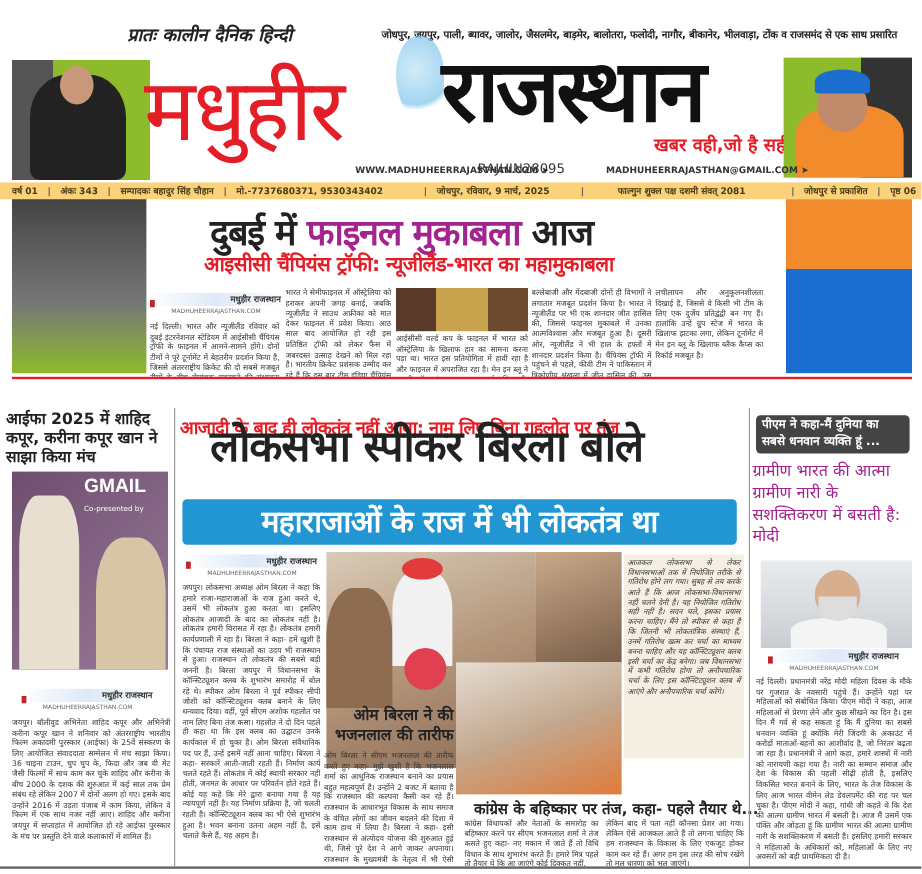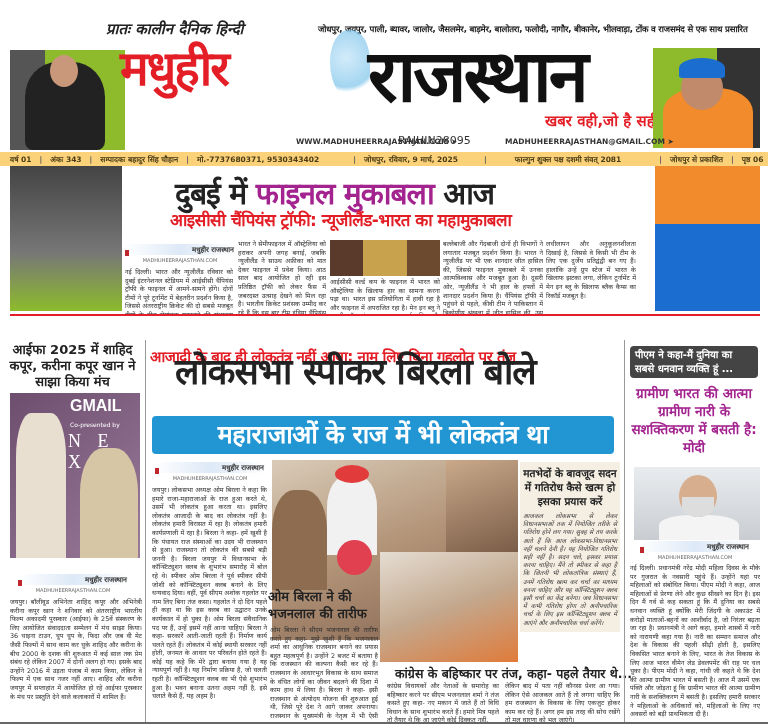--- a/index.html
+++ b/index.html
@@ -1,21 +1,21 @@
 <!DOCTYPE html>
 <html><head>
 <meta charset="utf-8">
 <style>
 *{box-sizing:border-box;margin:0;padding:0}
 body{width:768px;height:728px;background:#fff;font-family:"DejaVu Sans",sans-serif;position:relative;overflow:hidden;color:#222}
 .abs{position:absolute}
 
 .tagline{left:106px;top:18px;font-size:15px;font-weight:bold;color:#222;font-family:"DejaVu Serif",serif;font-style:italic}
 .cities{left:318px;top:23px;font-size:8.5px;font-weight:bold;color:#222;white-space:nowrap;letter-spacing:-0.2px}
-.logo-red{left:120px;top:44px;font-size:48px;font-weight:700;color:#e41e26;font-family:"DejaVu Sans",sans-serif;letter-spacing:-2px;line-height:1}
+.logo-red{left:120px;top:56px;font-size:72px;font-weight:400;color:#e41e26;font-family:"DejaVu Sans",sans-serif;letter-spacing:-2px;line-height:1}
 .logo-black{left:368px;top:40px;font-size:72px;font-weight:900;color:#111;letter-spacing:-3px;line-height:1}
 .slogan{left:545px;top:110px;font-size:15px;font-weight:bold;color:#e41e26}
 .feather{left:330px;top:30px;width:40px;height:70px;border-radius:50% 50% 40% 60%;background:radial-gradient(circle at 40% 40%,#bfe3f7,#7cc3ea 60%,transparent 70%);opacity:.7}
 .webline{left:296px;top:137px;font-size:7.5px;color:#333;font-weight:bold;white-space:nowrap}
 .rni{left:398px;top:134px;font-size:11px;font-weight:normal;color:#333}
 .mailline{left:505px;top:137px;font-size:7.5px;color:#333;font-weight:bold}
 .photo-left{left:10px;top:50px;width:115px;height:100px;background:linear-gradient(90deg,#555 0 30%,#8dbb2c 30% 100%)}
 .photo-left .player{position:absolute;left:15px;top:12px;width:80px;height:88px;background:#222;border-radius:40% 40% 10% 10%}
 .photo-left .head{position:absolute;left:40px;top:5px;width:28px;height:32px;background:#c9987a;border-radius:50%}
 .photo-right{left:653px;top:48px;width:107px;height:100px;background:linear-gradient(90deg,#8dbb2c 0 60%,#333 60%)}
@@ -32,44 +32,44 @@
 .hl1 .pink{color:#a3238f}
 .hl2{left:170px;top:208px;font-size:17px;font-weight:bold;color:#e41e26;white-space:nowrap;letter-spacing:-0.5px}
 .byline-box{width:110px}
 .byline-box .bn{font-size:7px;font-weight:bold;color:#333;text-align:right;background:linear-gradient(90deg,transparent,#dde9f7,transparent);padding:1px}
 .byline-box .bw{font-size:5px;color:#666;text-align:center;margin-top:2px}
 .byline-box .redbar{position:absolute;left:0;top:6px;width:4px;height:6px;background:#c0272d}
 .col{font-size:6.4px;line-height:8.6px;color:#333;text-align:justify;overflow:hidden}
 .trophy-img{left:330px;top:240px;width:110px;height:36px;background:linear-gradient(90deg,#5a3a2b 0 30%,#c9a24d 30% 70%,#6b4a30 70%)}
 .redline{height:2px;background:#e41e26}
 
-.iifa-hl{left:5px;top:342px;width:135px;font-size:13px;font-weight:900;color:#222;text-align:center;line-height:16px}
+.iifa-hl{left:5px;top:342px;width:135px;font-size:13px;font-weight:900;color:#222;text-align:left;line-height:16px}
 .iifa-photo{left:10px;top:393px;width:130px;height:165px;background:linear-gradient(135deg,#6e4e6f,#9a7a99)}
 .iifa-photo .jaipur{position:absolute;left:60px;top:4px;color:#fff;font-weight:900;font-size:16px;font-family:"Liberation Sans",sans-serif}
 .iifa-photo .copres{position:absolute;left:60px;top:28px;color:#fff;font-size:6px}
 .iifa-photo .nex{position:absolute;left:58px;top:38px;color:#fff;font-size:18px;letter-spacing:6px;font-family:"Liberation Serif",serif}
 .iifa-photo .man{position:absolute;left:6px;top:20px;width:50px;height:145px;background:#e8dfd0;border-radius:30% 30% 0 0}
 .iifa-photo .woman{position:absolute;left:70px;top:55px;width:58px;height:110px;background:#d7c6a5;border-radius:40% 40% 0 0}
 
 .sub-hl{left:150px;top:346px;font-size:15px;font-weight:bold;color:#e41e26;white-space:nowrap;letter-spacing:-0.5px}
 .main-hl{left:175px;top:346px;font-size:36px;font-weight:900;color:#222;white-space:nowrap;letter-spacing:-1px}
 .blue-banner{left:152px;top:416px;width:462px;height:38px;background:#2196d3;border-radius:4px;color:#fff;font-size:25px;font-weight:900;text-align:center;line-height:38px;letter-spacing:-0.5px}
 .center-photo{left:272px;top:460px;width:174px;height:180px;background:linear-gradient(160deg,#d9cbb8,#b4967a 50%,#8a6a55)}
 .center-photo .p1{position:absolute;left:0;top:30px;width:55px;height:100px;background:#8d6c4f;border-radius:40% 40% 0 0}
 .center-photo .p2{position:absolute;left:55px;top:15px;width:50px;height:80px;background:#f1f1f1;border-radius:40% 40% 0 0}
 .center-photo .turban{position:absolute;left:63px;top:5px;width:34px;height:18px;background:#e23b3b;border-radius:50%}
 .center-photo .bouquet{position:absolute;left:65px;top:80px;width:35px;height:35px;background:#e04050;border-radius:50%}
-.om-hl{left:268px;top:588px;width:110px;font-size:13px;font-weight:900;color:#222;text-align:left;line-height:17px}
+.om-hl{left:268px;top:588px;width:110px;font-size:13px;font-weight:900;color:#222;text-align:right;line-height:17px}
 .quote-box{left:520px;top:462px;width:100px;height:170px;background:#f5efe3}
 .quote-hl{font-size:10.5px;font-weight:900;color:#222;text-align:center;line-height:14px;padding-top:4px}
 .quote-body{font-size:6.2px;line-height:8.2px;color:#333;font-style:italic;padding:4px 3px;text-align:justify}
 .congress-hl{left:395px;top:665px;font-size:12.5px;font-weight:900;color:#222;white-space:nowrap}
 
 .pm-box{left:630px;top:346px;width:128px;height:32px;background:#444;border-radius:4px;color:#fff;font-size:10px;font-weight:bold;line-height:14px;padding:2px 5px}
-.modi-hl{left:627px;top:384px;width:134px;font-size:13.5px;font-weight:700;color:#a3238f;text-align:center;line-height:18px}
+.modi-hl{left:627px;top:384px;width:134px;font-size:13.5px;font-weight:400;color:#a3238f;text-align:left;line-height:18px}
 .modi-photo{left:634px;top:467px;width:126px;height:73px;background:linear-gradient(180deg,#e9ecef,#c9cdd1)}
 .modi-photo .head{position:absolute;left:45px;top:8px;width:38px;height:42px;background:#d7ae8e;border-radius:50%}
 .modi-photo .beard{position:absolute;left:48px;top:30px;width:32px;height:20px;background:#ddd;border-radius:0 0 50% 50%}
 .modi-photo .body{position:absolute;left:25px;top:48px;width:80px;height:25px;background:#f4f4f4;border-radius:40% 40% 0 0}
 .vline{width:1px;background:#999}
 .bottomline{left:0;top:722px;width:768px;height:2px;background:#666}
 </style>
 </head>
 <body>
 
@@ -128,21 +128,20 @@
 <div class="abs col" style="left:443px;top:240px;width:100px;height:74px">बल्लेबाजी और गेंदबाजी दोनों ही विभागों ने लगातार मजबूत प्रदर्शन किया है। भारत ने न्यूजीलैंड पर भी एक शानदार जीत हासिल की, जिससे फाइनल मुकाबले में उनका आत्मविश्वास और मजबूत हुआ है। दूसरी ओर, न्यूजीलैंड ने भी हाल के हफ्तों में शानदार प्रदर्शन किया है। चैंपियंस ट्रॉफी में पहुंचने से पहले, कीवी टीम ने पाकिस्तान में त्रिकोणीय श्रृंखला में जीत हासिल की, उस टूर्नामेंट में अजेय रही। उन्होंने</div>
 <div class="abs col" style="left:546px;top:240px;width:90px;height:74px">लचीलापन और अनुकूलनशीलता दिखाई है, जिससे वे किसी भी टीम के लिए एक दुर्जेय प्रतिद्वंद्वी बन गए हैं। हालांकि उन्हें ग्रुप स्टेज में भारत के खिलाफ झटका लगा, लेकिन टूर्नामेंट में मेन इन ब्लू के खिलाफ ब्लैक कैप्स का रिकॉर्ड मजबूत है।</div>
 <div class="abs redline" style="left:10px;top:314px;width:750px"></div>
 
 <div class="abs iifa-hl">आईफा 2025 में शाहिद कपूर, करीना कपूर खान ने साझा किया मंच</div>
 <div class="abs iifa-photo">
   <div class="man"></div>
     <div class="woman"></div>
   <div class="jaipur">GMAIL</div>
   <div class="copres">Co-presented by</div>
-  <div class="nex">N E X</div>
 </div>
 <div class="abs byline-box" style="left:18px;top:574px">
   <div class="redbar"></div>
   <div class="bn">मधुहीर राजस्थान</div>
   <div class="bw">MADHUHEERRAJASTHAN.COM</div>
 </div>
 <div class="abs col" style="left:10px;top:598px;width:132px;height:122px">जयपुर। बॉलीवुड अभिनेता शाहिद कपूर और अभिनेत्री करीना कपूर खान ने शनिवार को अंतरराष्ट्रीय भारतीय फिल्म अकादमी पुरस्कार (आईफा) के 25वें संस्करण के लिए आयोजित संवाददाता सम्मेलन में मंच साझा किया। 36 चाइना टाउन, चुप चुप के, फिदा और जब वी मेट जैसी फिल्मों में साथ काम कर चुके शाहिद और करीना के बीच 2000 के दशक की शुरुआत में कई साल तक प्रेम संबंध रहे लेकिन 2007 में दोनों अलग हो गए। इसके बाद उन्होंने 2016 में उड़ता पंजाब में काम किया, लेकिन वे फिल्म में एक साथ नजर नहीं आए। शाहिद और करीना जयपुर में सप्ताहांत में आयोजित हो रहे आईफा पुरस्कार के मंच पर प्रस्तुति देने वाले कलाकारों में शामिल हैं।</div>
 <div class="abs vline" style="left:145px;top:340px;height:382px"></div>
 
 <div class="abs sub-hl">आजादी के बाद ही लोकतंत्र नहीं आया; नाम लिए बिना गहलोत पर तंज</div>
@@ -159,21 +158,20 @@
 <div class="abs center-photo">
   <div class="p1"></div>
     <div class="p2"></div>
     <div class="turban"></div>
     <div class="bouquet"></div>
 </div>
 <div class="abs" style="left:446px;top:460px;width:72px;height:92px;background:linear-gradient(160deg,#caa98a,#7a5d48)"></div>
 <div class="abs" style="left:380px;top:552px;width:138px;height:110px;background:linear-gradient(160deg,#e5ddd3,#c3a88e 50%,#e07b3a)"></div>
 
 <div class="abs quote-box">
-  <div class="quote-hl">मतभेदों के बावजूद सदन में गतिरोध कैसे खत्म हो इसका प्रयास करें</div>
   <div class="quote-body">आजकल लोकसभा से लेकर विधानसभाओं तक में नियोजित तरीके से गतिरोध होने लग गया। सुबह से तय करके आते हैं कि आज लोकसभा-विधानसभा नहीं चलने देनी है। यह नियोजित गतिरोध सही नहीं है। सदन चले, इसका प्रयास करना चाहिए। मैंने तो स्पीकर से कहा है कि जितनी भी लोकतांत्रिक संस्थाएं हैं, उनमें गतिरोध खत्म कर चर्चा का माध्यम बनना चाहिए और यह कॉन्स्टिट्यूशन क्लब इसी चर्चा का केंद्र बनेगा। जब विधानसभा में कभी गतिरोध होगा तो अनौपचारिक चर्चा के लिए इस कॉन्स्टिट्यूशन क्लब में आएंगे और अनौपचारिक चर्चा करेंगे।</div>
 </div>
 
 <div class="abs om-hl">ओम बिरला ने की भजनलाल की तारीफ</div>
 <div class="abs col" style="left:270px;top:626px;width:108px;height:94px">ओम बिरला ने सीएम भजनलाल की तारीफ करते हुए कहा- मुझे खुशी है कि भजनलाल शर्मा का आधुनिक राजस्थान बनाने का प्रयास बहुत महत्वपूर्ण है। उन्होंने 2 बजट में बताया है कि राजस्थान की कल्पना कैसी कर रहे हैं। राजस्थान के आधारभूत विकास के साथ समाज के वंचित लोगों का जीवन बदलने की दिशा में काम हाथ में लिया है। बिरला ने कहा- इसी राजस्थान से अंत्योदय योजना की शुरुआत हुई थी, जिसे पूरे देश ने आगे जाकर अपनाया। राजस्थान के मुख्यमंत्री के नेतृत्व में भी ऐसी योजनाएं लाए जाने की उम्मीद है, जो देश के लिए पहल बन सके और समाज के वंचित गरीब लोगों के जीवन को सरल बना सकें।</div>
 
 <div class="abs congress-hl">कांग्रेस के बहिष्कार पर तंज, कहा- पहले तैयार थे...</div>
 <div class="abs col" style="left:387px;top:682px;width:112px;height:40px">कांग्रेस विधायकों और नेताओं के समारोह का बहिष्कार करने पर सीएम भजनलाल शर्मा ने तंज कसते हुए कहा- नए मकान में जाते हैं तो विधि विधान के साथ शुभारंभ करते हैं। हमारे मित्र पहले तो तैयार थे कि आ जाएंगे कोई दिक्कत नहीं,</div>
 <div class="abs col" style="left:505px;top:682px;width:115px;height:40px">लेकिन बाद में पता नहीं कौनसा प्रेशर आ गया। लेकिन ऐसे आजकल आते हैं तो लगना चाहिए कि हम राजस्थान के विकास के लिए एकजुट होकर काम कर रहे हैं। अगर हम इस तरह की सोच रखेंगे तो मूल धारणा को भूल जाएंगे।</div>
 <div class="abs vline" style="left:624px;top:340px;height:382px"></div>

